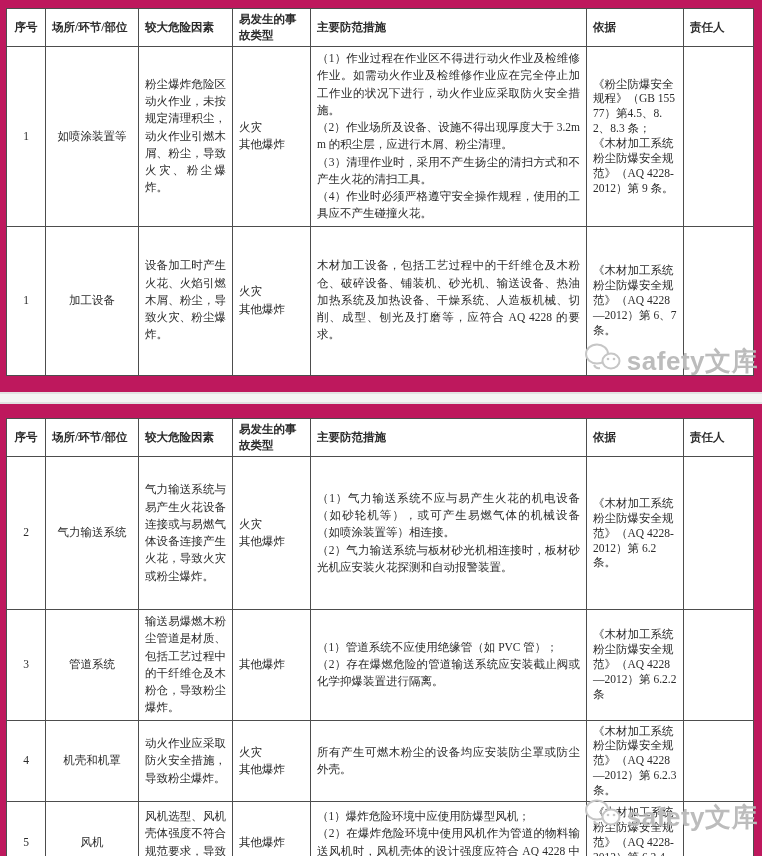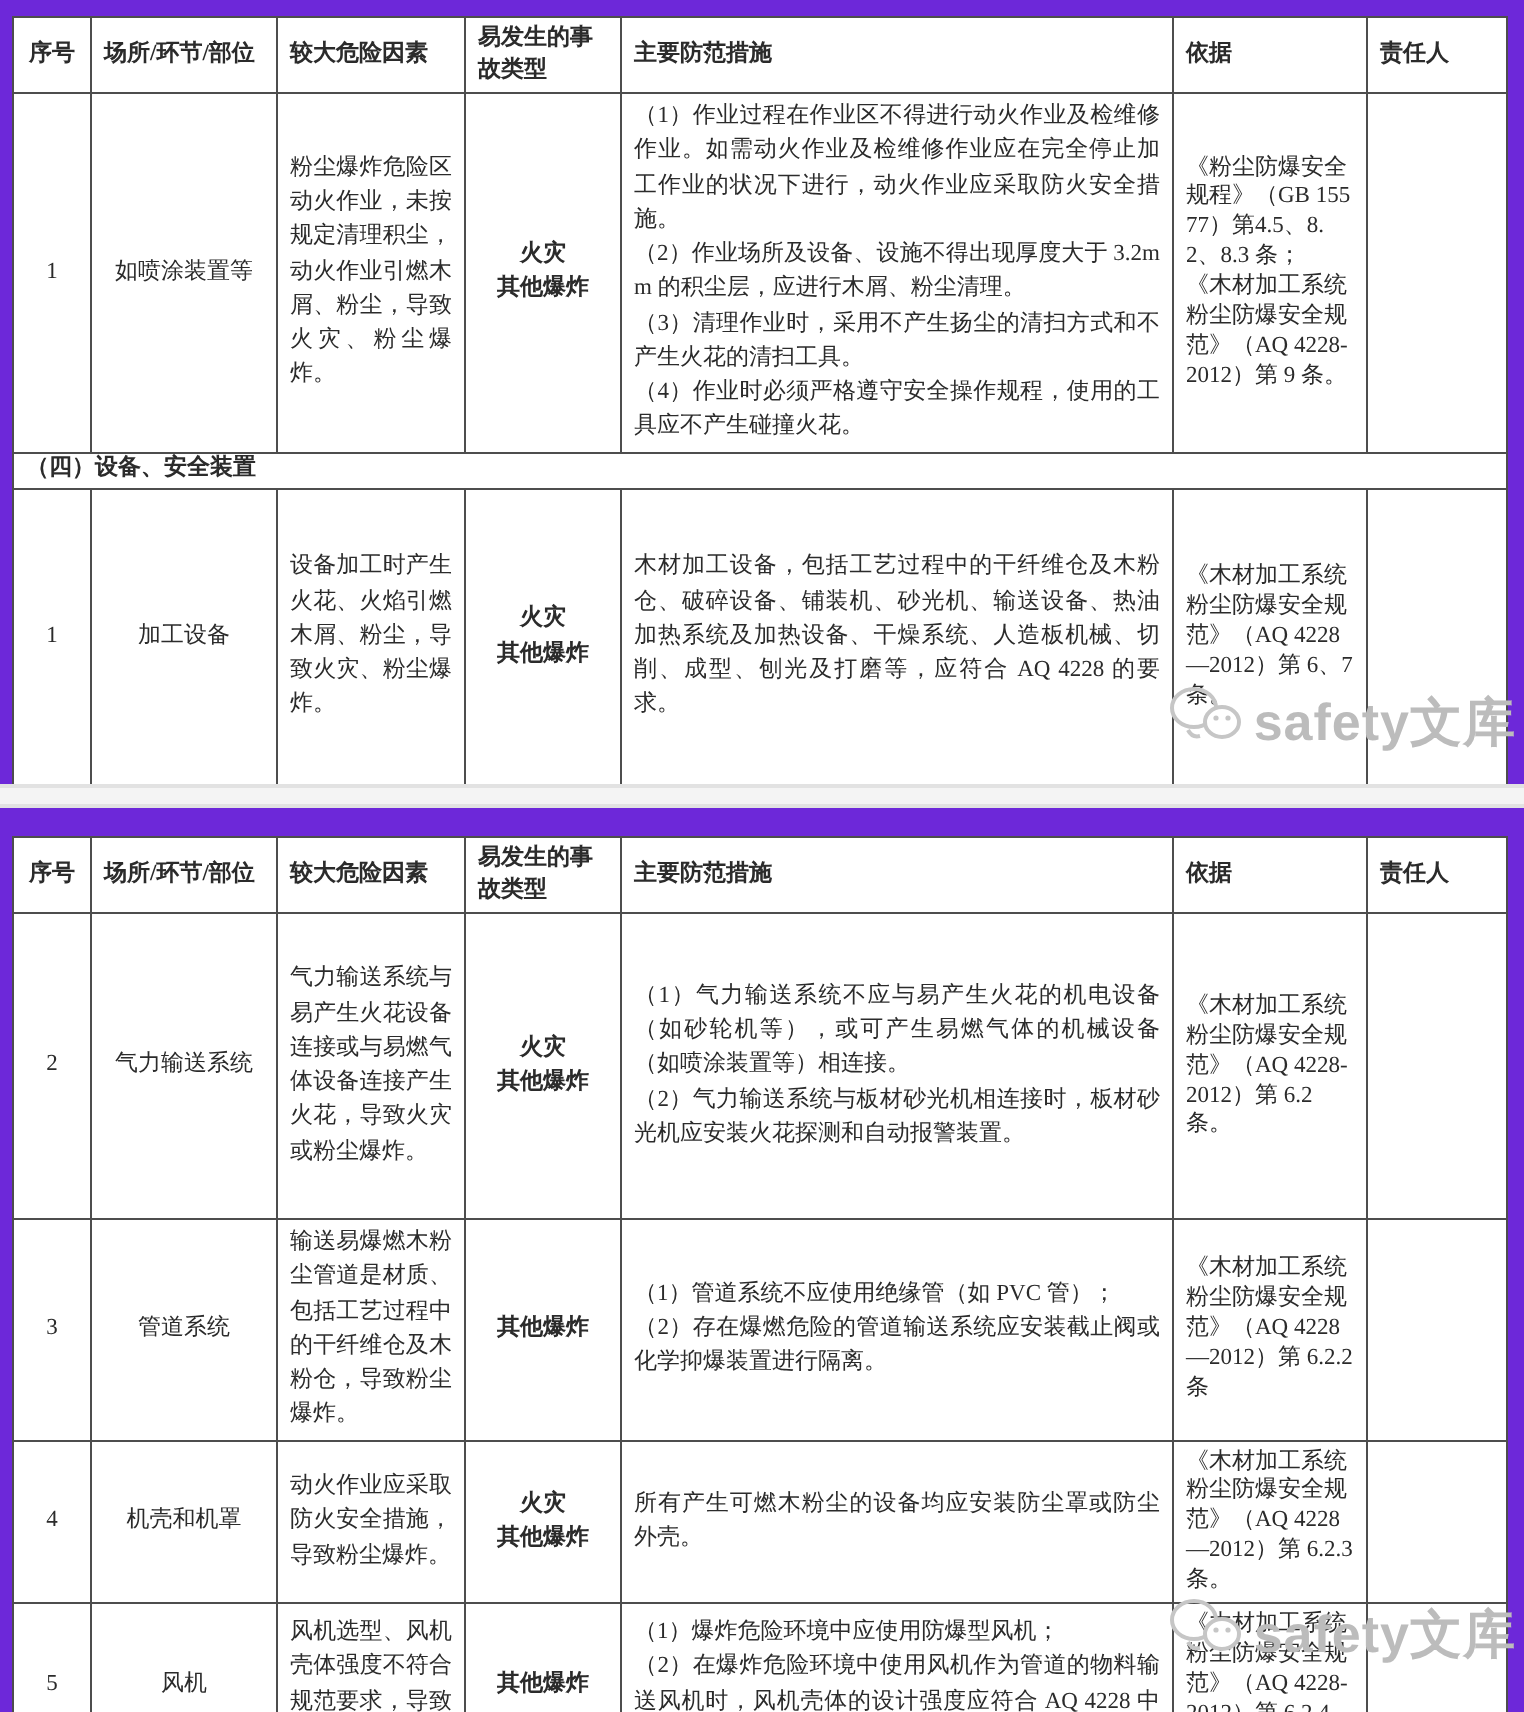--- a/index.html
+++ b/index.html
@@ -1,20 +1,20 @@
 <!DOCTYPE html>
 <html><head>
 <meta charset="utf-8">
 <style>
   * { margin:0; padding:0; box-sizing:border-box; }
   html,body { background:#ffffff; }
   .page {
     position:relative;
     width:762px; height:856px;
-    background:#6d28d9;
+    background:#be185d;
     font-family:"Liberation Serif","DejaVu Serif",serif;
     color:#2b2b2b;
     overflow:hidden;
   }
   table.hzt {
     position:absolute;
     left:6px;
     border-collapse:collapse;
     table-layout:fixed;
     width:747px;
@@ -33,21 +33,21 @@
   }
   .hzt th {
     font-weight:bold;
     text-align:left;
     height:37px;
     line-height:1.35;
   }
   th.c-center, td.c-center { text-align:center; }
   td.cell-hazard, td.cell-measures { text-align:justify; }
   td.cell-measures, td.cell-basis, td.cell-accident, td.cell-hazard { white-space:pre-line; }
-  td.cell-accident { text-align:center;font-weight:bold; }
+  td.cell-accident { text-align:left; }
   td.cell-basis { line-height:1.3; }
   tr.h150 { height:150px; }
   tr.h149 { height:149px; }
   tr.h153 { height:153px; }
   tr.h110 { height:110px; }
   tr.h57  { height:57px; }
   tr.h68  { height:68px; }
   tr.section-row td {
     font-weight:bold;
     text-align:left;
@@ -111,23 +111,20 @@
       <td class="cell-hazard">粉尘爆炸危险区动火作业，未按规定清理积尘，动火作业引燃木屑、粉尘，导致火灾、粉尘爆炸。</td>
       <td class="cell-accident">火灾
 其他爆炸</td>
       <td class="cell-measures">（1）作业过程在作业区不得进行动火作业及检维修作业。如需动火作业及检维修作业应在完全停止加工作业的状况下进行，动火作业应采取防火安全措施。
 （2）作业场所及设备、设施不得出现厚度大于 3.2mm 的积尘层，应进行木屑、粉尘清理。
 （3）清理作业时，采用不产生扬尘的清扫方式和不产生火花的清扫工具。
 （4）作业时必须严格遵守安全操作规程，使用的工具应不产生碰撞火花。</td>
       <td class="cell-basis">《粉尘防爆安全规程》（GB 15577）第4.5、8.2、8.3 条；
 《木材加工系统粉尘防爆安全规范》（AQ 4228-2012）第 9 条。</td>
       <td></td>
-    </tr>
-    <tr class="section-row">
-      <td colspan="7">（四）设备、安全装置</td>
     </tr>
     <tr class="h149">
       <td class="c-center">1</td>
       <td class="c-center">加工设备</td>
       <td class="cell-hazard">设备加工时产生火花、火焰引燃木屑、粉尘，导致火灾、粉尘爆炸。</td>
       <td class="cell-accident">火灾
 其他爆炸</td>
       <td class="cell-measures">木材加工设备，包括工艺过程中的干纤维仓及木粉仓、破碎设备、铺装机、砂光机、输送设备、热油加热系统及加热设备、干燥系统、人造板机械、切削、成型、刨光及打磨等，应符合 AQ 4228 的要求。</td>
       <td class="cell-basis">《木材加工系统粉尘防爆安全规范》（AQ 4228—2012）第 6、7 条。</td>
       <td></td>

